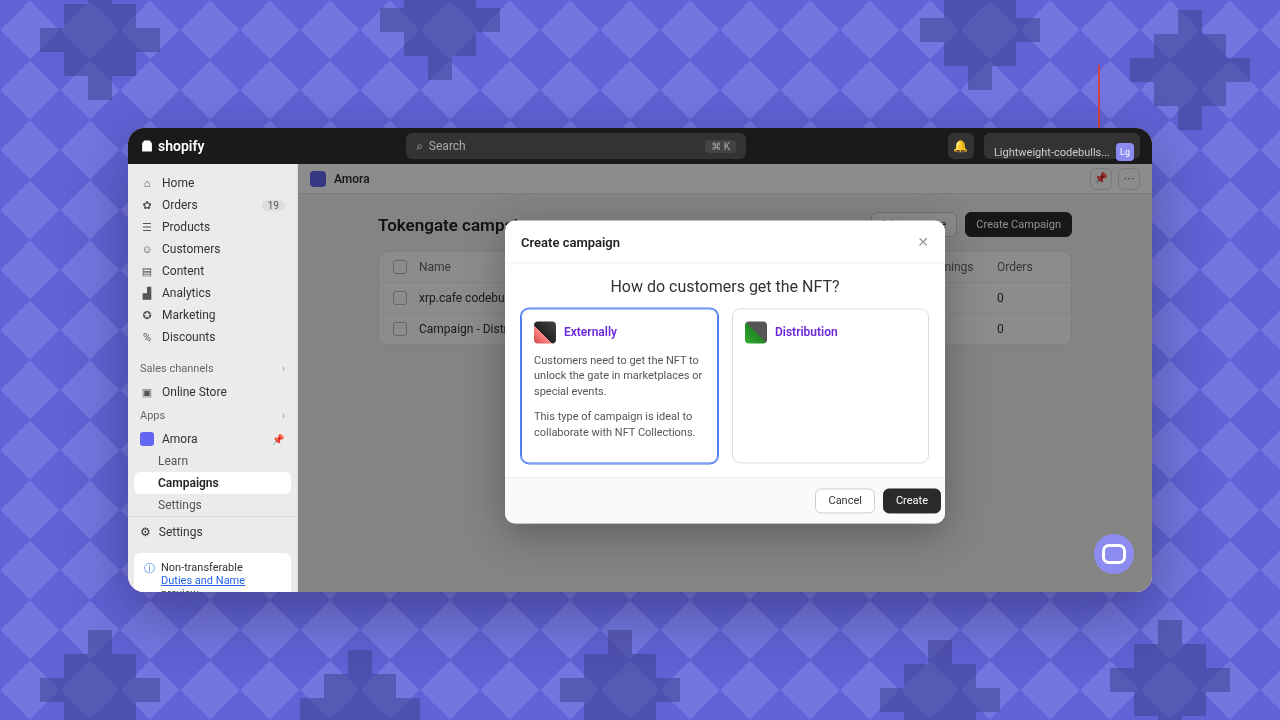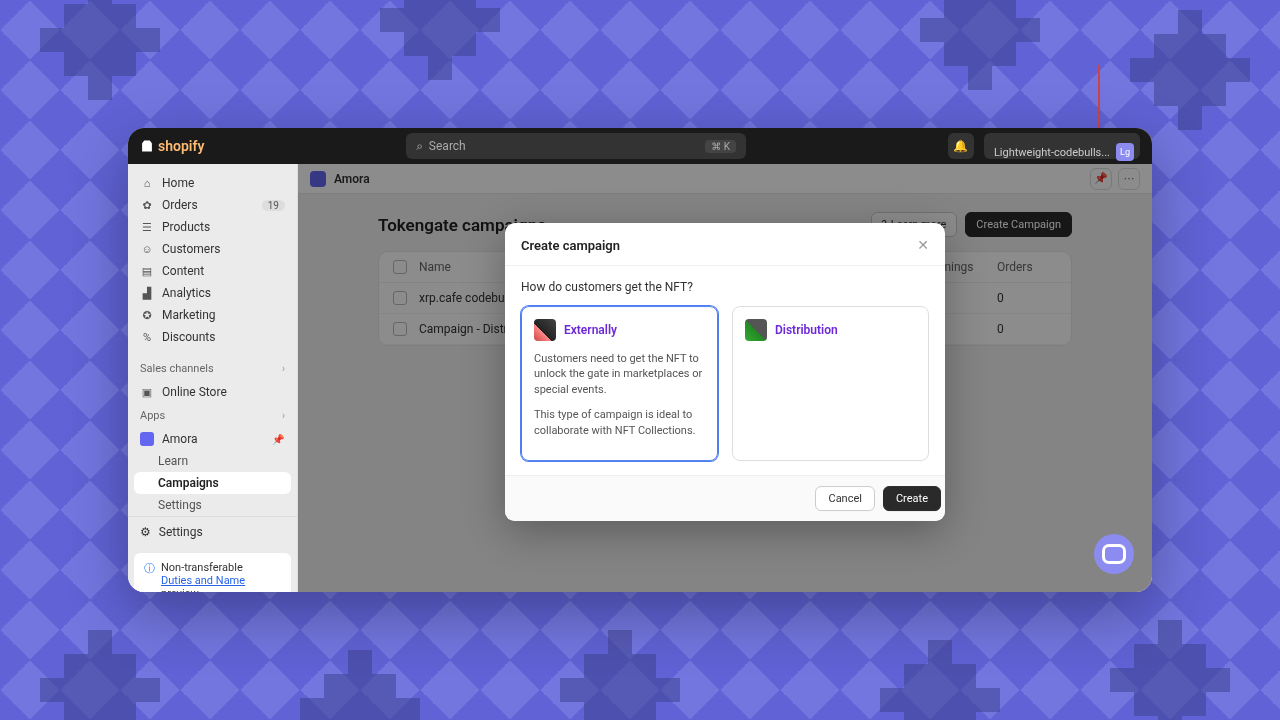--- a/index.html
+++ b/index.html
@@ -4,21 +4,21 @@
 <style>
 * { box-sizing: border-box; margin: 0; padding: 0; }
 body { font-family: -apple-system, BlinkMacSystemFont, 'Segoe UI', Roboto, sans-serif; background: #6b6edb; width: 1280px; height: 720px; overflow: hidden; position: relative; }
 .bg-pattern { position: absolute; inset: 0; background: linear-gradient(45deg, #5e60d4 25%, transparent 25%), linear-gradient(-45deg, #5e60d4 25%, transparent 25%), linear-gradient(45deg, transparent 75%, #5e60d4 75%), linear-gradient(-45deg, transparent 75%, #5e60d4 75%); background-size: 60px 60px; background-color: #7578e0; opacity: 0.8; }
 .pixel-cluster { position: absolute; width: 120px; height: 120px; background: #3b3e8a; opacity: 0.5; clip-path: polygon(40% 0, 60% 0, 60% 20%, 80% 20%, 80% 40%, 100% 40%, 100% 60%, 80% 60%, 80% 80%, 60% 80%, 60% 100%, 40% 100%, 40% 80%, 20% 80%, 20% 60%, 0 60%, 0 40%, 20% 40%, 20% 20%, 40% 20%); }
 .pc1 { top: -20px; left: 40px; } .pc2 { top: -40px; left: 380px; } .pc3 { top: -30px; right: 240px; } .pc4 { top: 10px; right: 30px; }
 .pc5 { bottom: -30px; left: 40px; } .pc6 { bottom: -50px; left: 300px; } .pc7 { bottom: -30px; left: 560px; } .pc8 { bottom: -40px; right: 280px; } .pc9 { bottom: -20px; right: 50px; }
 .red-line { position: absolute; right: 180px; top: 65px; width: 2px; height: 66px; background: #c44; }
 .frame { position: absolute; left: 128px; top: 128px; right: 128px; bottom: 128px; background: #f1f1f1; border-radius: 16px; overflow: hidden; box-shadow: 0 20px 60px rgba(0,0,0,0.3); }
 .topbar { height: 36px; background: #1a1a1a; display: flex; align-items: center; padding: 0 12px; gap: 12px; }
-.logo { color: #fdba74; font-weight: 600; font-size: 14px; display: flex; align-items: center; gap: 4px; justify-content: flex-end; }
+.logo { color: #ffffff; font-weight: 600; font-size: 14px; display: flex; align-items: center; gap: 4px; justify-content: flex-end; }
 .logo::before { content: ''; display: inline-block; width: 14px; height: 14px; background: #fff; clip-path: polygon(30% 10%, 70% 10%, 85% 30%, 85% 90%, 15% 90%, 15% 30%); }
 .search-wrap { flex: 1; display: flex; justify-content: center; }
 .search { background: #333; border-radius: 6px; height: 26px; width: 340px; display: flex; align-items: center; padding: 0 10px; color: #aaa; font-size: 12px; gap: 6px; }
 .search-kbd { margin-left: auto; background: #444; border-radius: 4px; padding: 1px 6px; font-size: 10px; color: #aaa; }
 .topbar-right { display: flex; align-items: center; gap: 10px; }
 .bell-wrap { width: 26px; height: 26px; background: #333; border-radius: 6px; display: flex; align-items: center; justify-content: center; color: #ccc; font-size: 12px; }
 .store-name { background: #333; border-radius: 6px; height: 26px; display: flex; align-items: center; padding: 12px 6px 0 10px; color: #ccc; font-size: 11px; gap: 6px; }
 .avatar { width: 18px; height: 18px; background: #8c8cf0; border-radius: 4px; color: #fff; font-size: 9px; display: flex; align-items: center; justify-content: center; }
 .body { display: flex; height: calc(100% - 36px); }
 .sidebar { width: 170px; background: #ebebeb; display: flex; flex-direction: column; border-right: 1px solid #ddd; font-size: 12px; }
@@ -57,21 +57,21 @@
 .col-cb { width: 26px; }
 .col-name { flex: 1; }
 .col-earn { width: 70px; }
 .col-orders { width: 60px; }
 .cb { width: 14px; height: 14px; border: 1.5px solid #bbb; border-radius: 3px; }
 .modal { position: absolute; left: 50%; top: 50%; transform: translate(-50%, -52%); width: 440px; background: #fff; border-radius: 10px; z-index: 10; box-shadow: 0 10px 40px rgba(0,0,0,0.3); overflow: hidden; }
 .modal-header { padding: 14px 16px 12px; display: flex; align-items: center; border-bottom: 1px solid #eee; }
 .modal-title { font-size: 13px; font-weight: 600; color: #222; }
 .modal-close { margin-left: auto; color: #999; font-size: 14px; cursor: pointer; }
 .modal-body { padding: 14px 16px; }
-.modal-q { font-size: 12px; color: #333; margin-bottom: 12px; }
+.modal-q { font-size: 16px; color: #333; margin-bottom: 12px; text-align: center; }
 .options { display: flex; gap: 14px; }
 .option { flex: 1; border: 1px solid #ddd; border-radius: 8px; padding: 12px; font-size: 11px; color: #555; }
 .option.selected { border: 1.5px solid #4f7ef0; box-shadow: 0 0 0 1px #4f7ef0; }
 .opt-hdr { display: flex; align-items: center; gap: 8px; margin-bottom: 10px; }
 .opt-icon { width: 22px; height: 22px; border-radius: 4px; }
 .opt-icon.ext { background: linear-gradient(45deg, #c44, #f88 40%, #222 40%, #444); }
 .opt-icon.dist { background: linear-gradient(45deg, #3a3 0%, #282 50%, #555 50%); }
 .opt-title { font-size: 12px; font-weight: 600; color: #6d28d9; }
 .opt-body p { margin-bottom: 10px; line-height: 1.4; }
 .opt-body a { color: #2563eb; }

